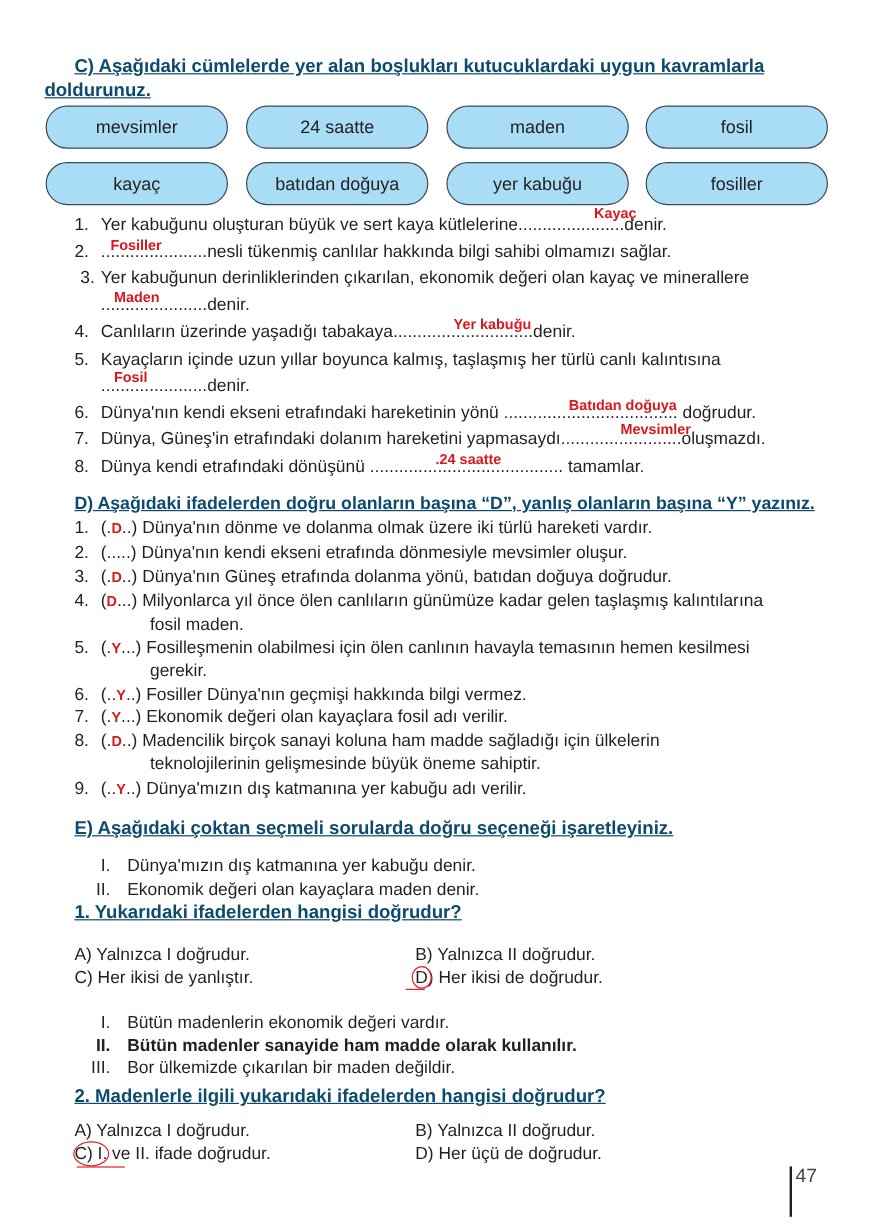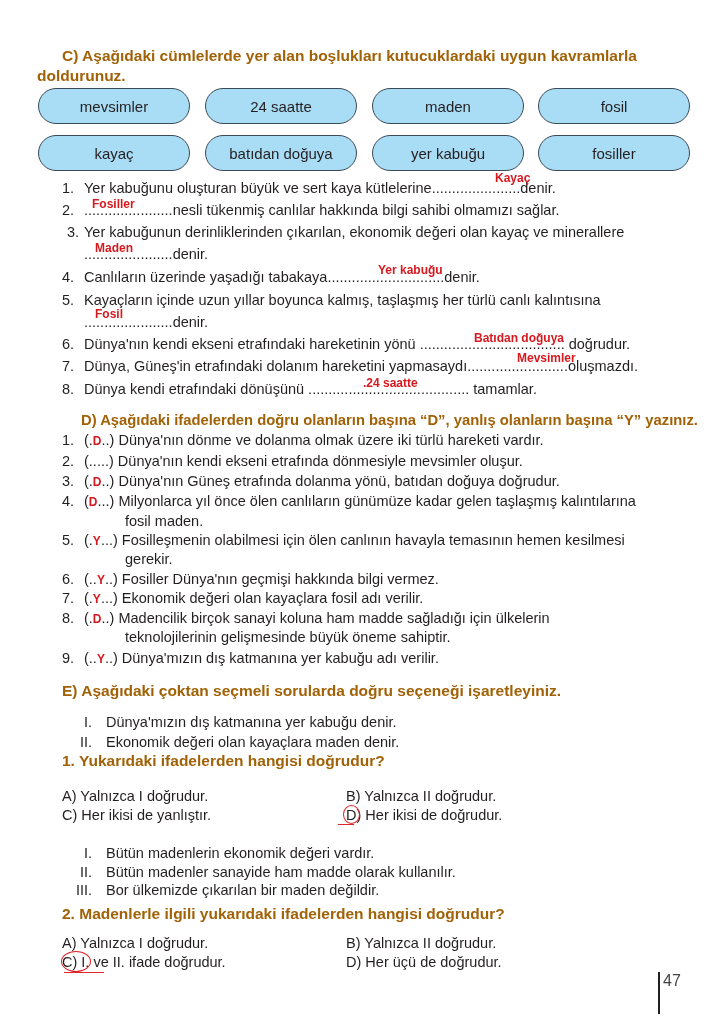--- a/index.html
+++ b/index.html
@@ -1,21 +1,21 @@
 <!DOCTYPE html>
 <html><head>
   <meta charset="utf-8">
   <style>
     html, body { margin: 0; padding: 0; background: #ffffff; }
     body {
       width: 726px; height: 1024px; position: relative; overflow: hidden;
       font-family: "Liberation Sans", sans-serif; color: #231f20;
     }
     .abs { position: absolute; }
-    .heading { font-weight: bold; font-size: 15.5px; line-height: 20px; color: #a16207; }
+    .heading { font-weight: bold; font-size: 15.5px; line-height: 20px; color: #0c4a6e; text-decoration: underline; }
     .line { font-size: 14.5px; line-height: 20px; white-space: nowrap; }
     .num { display: inline-block; width: 22px; }
     .ans { color: #d7191f; font-weight: bold; font-size: 12px; position: absolute; white-space: nowrap; }
     .box {
       position: absolute; width: 152px; height: 36px;
       background: #a9dcf5; border: 1.5px solid #3b4a57; border-radius: 18px;
       box-sizing: border-box; display: flex; align-items: center; justify-content: center;
       font-size: 15px; color: #231f20;
     }
     .dlet { color: #d7191f; font-weight: bold; font-size: 12px; }
@@ -76,21 +76,21 @@
 <div class="abs line" style="left:62px; top:356px;">
   <span class="num">7.</span><span>Dünya, Güneş'in etrafındaki dolanım hareketini yapmasaydı.........................oluşmazdı.</span>
 </div>
 <div class="ans" style="left:517px; top:351px;">Mevsimler</div>
 
 <div class="abs line" style="left:62px; top:379px;">
   <span class="num">8.</span><span>Dünya kendi etrafındaki dönüşünü ........................................ tamamlar.</span>
 </div>
 <div class="ans" style="left:363px; top:376px;">.24 saatte</div>
 
-<div class="abs heading" style="left:62px; top:410px; font-size:14.8px;margin-left:19px;">D) Aşağıdaki ifadelerden doğru olanların başına “D”, yanlış olanların başına “Y” yazınız.</div>
+<div class="abs heading" style="left:62px; top:410px; font-size:14.8px;">D) Aşağıdaki ifadelerden doğru olanların başına “D”, yanlış olanların başına “Y” yazınız.</div>
 
 <div class="abs line" style="left:62px; top:430px;">
   <span class="num">1.</span><span>(.</span><span class="dlet">D</span><span>..)</span> <span>Dünya'nın dönme ve dolanma olmak üzere iki türlü hareketi vardır.</span>
 </div>
 <div class="abs line" style="left:62px; top:451px;">
   <span class="num">2.</span><span>(</span><span class="dlet"></span><span>.....)</span> <span>Dünya'nın kendi ekseni etrafında dönmesiyle mevsimler oluşur.</span>
 </div>
 <div class="abs line" style="left:62px; top:471px;">
   <span class="num">3.</span><span>(.</span><span class="dlet">D</span><span>..)</span> <span>Dünya'nın Güneş etrafında dolanma yönü, batıdan doğuya doğrudur.</span>
 </div>
@@ -140,21 +140,21 @@
 </div>
 <div class="abs line" style="left:346px; top:805px;">
   <span>D)</span> <span>Her ikisi de doğrudur.</span>
 </div>
 <div class="circle" style="left:343px; top:805px; width:15px; height:17px;"></div>
 <div class="underline" style="left:338px; top:824px; width:16px;"></div>
 
 <div class="abs line" style="left:62px; top:843px;">
   <span class="roman">I.</span><span>Bütün madenlerin ekonomik değeri vardır.</span>
 </div>
-<div class="abs line" style="left:62px; top:862px;">
+<div class="abs line" style="left:62px; top:862px;font-weight:bold;">
   <span class="roman">II.</span><span>Bütün madenler sanayide ham madde olarak kullanılır.</span>
 </div>
 <div class="abs line" style="left:62px; top:880px;">
   <span class="roman">III.</span><span>Bor ülkemizde çıkarılan bir maden değildir.</span>
 </div>
 <div class="abs heading" style="left:62px; top:904px;">2. Madenlerle ilgili yukarıdaki ifadelerden hangisi doğrudur?</div>
 
 <div class="abs line" style="left:62px; top:933px;">
   <span>A)</span> <span>Yalnızca I doğrudur.</span>
 </div>

